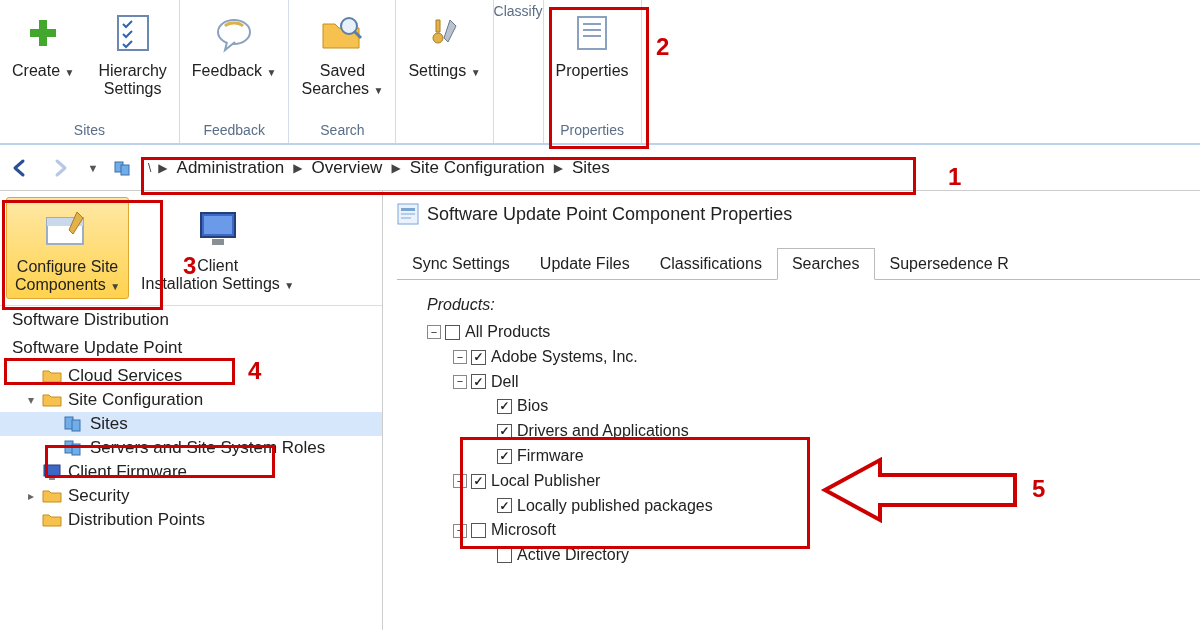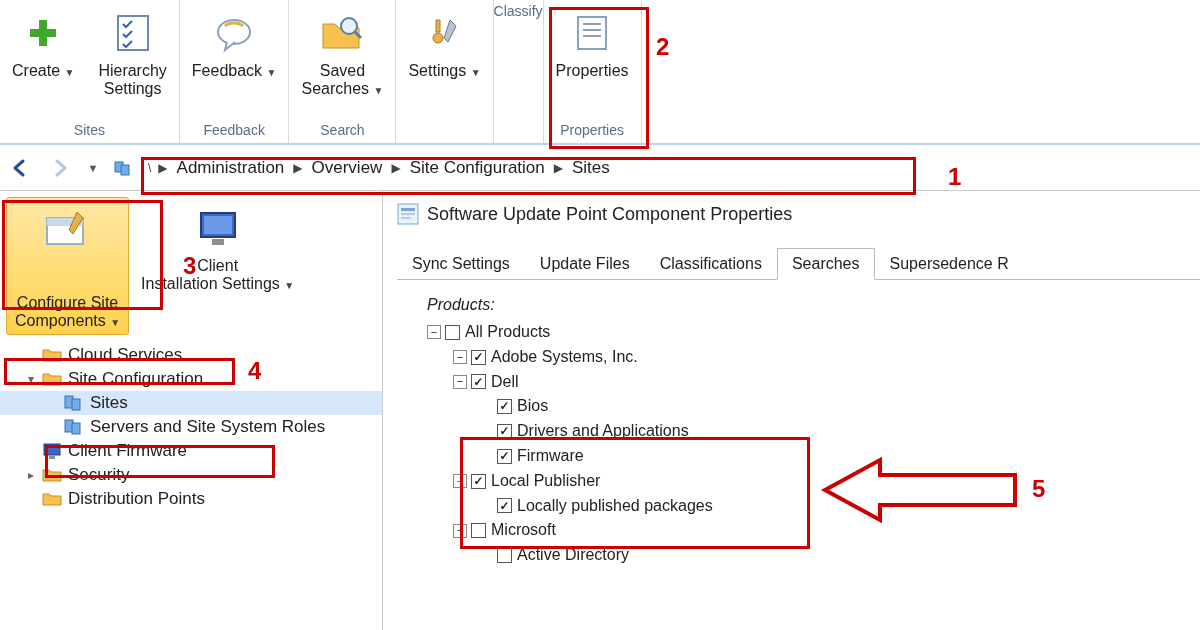--- a/index.html
+++ b/index.html
@@ -185,32 +185,36 @@
   <div class="left-pane">
     <div class="left-toolbar" id="left-toolbar">
         <div class="left-tool-btn selected">
           <div class="icon-wrap">
             <svg width="50" height="44">
               <rect x="4" y="10" width="36" height="26" fill="#fff" stroke="#9aaec6" stroke-width="2"></rect>
               <rect x="4" y="10" width="36" height="8" fill="#c9d8ea"></rect>
               <path d="M34 4 L40 10 L30 26 L26 22 Z" fill="#e3b24a" stroke="#a87c20"></path>
             </svg>
           </div>
-          <div class="label" style="font-size: 16px; margin-top: 36px;">Configure Site<br>Components <span class="dropdown-arrow">▼</span></div>
+          <div class="label" style="font-size: 16px;">Configure Site<br>Components <span class="dropdown-arrow">▼</span></div>
         </div>
         <div class="left-tool-btn">
           <div class="icon-wrap">
             <svg width="46" height="44">
               <rect x="6" y="6" width="34" height="24" fill="#3d67c7" stroke="#233f78" stroke-width="2"></rect>
               <rect x="9" y="9" width="28" height="18" fill="#6b9ae8"></rect>
               <rect x="17" y="32" width="12" height="6" fill="#8a8f94"></rect>
             </svg>
           </div>
           <div class="label" style="font-size: 16px;">Client<br>Installation Settings <span class="dropdown-arrow">▼</span></div>
         </div>
+      </div>
+    <div class="left-menu" id="left-menu">
+        <div class="menu-item">Software Distribution</div>
+        <div class="menu-item">Software Update Point</div>
       </div>
     <div class="tree" id="nav-tree">
         <div class="tree-row indent-1">
           <span class="tree-arrow"></span>
           <span class="tree-icon">
             <svg width="20" height="16">
               <path d="M1 3 L1 14 L19 14 L19 5 L9 5 L7 3 Z" class="folder-ic"></path>
             </svg>
           </span>
           <span>Cloud Services</span>

